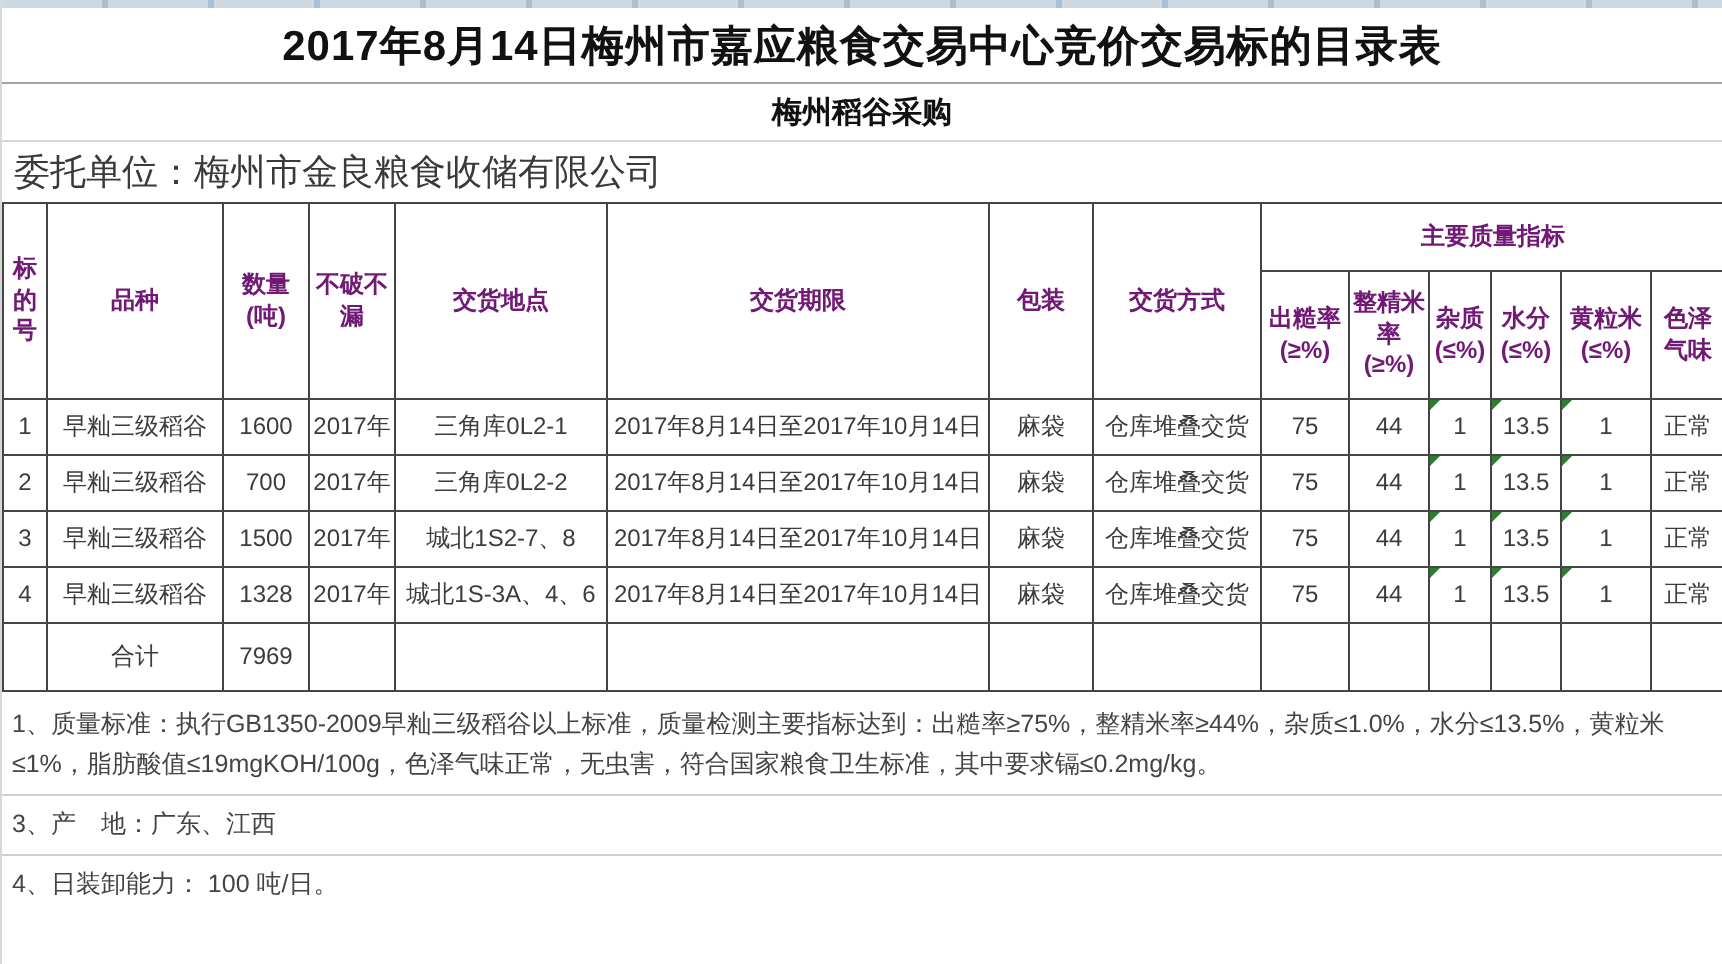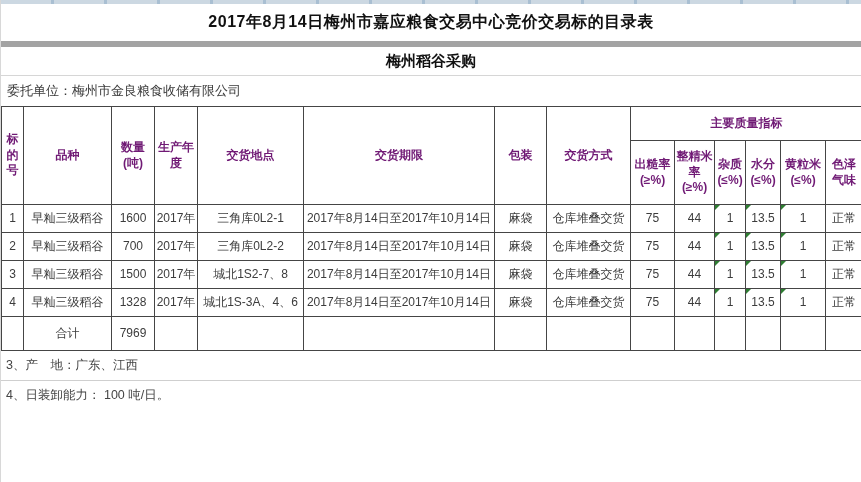--- a/index.html
+++ b/index.html
@@ -10,32 +10,32 @@
   }
   .sheet { width:860px; height:482px; border-left:1px solid #d8d8d8; }
 
   
   .topbar {
     height:4px;
     background: repeating-linear-gradient(90deg, #ccd8e2 0 50px, #a9bfd2 50px 53px);
   }
 
   .title-row {
-    height:37px; border-bottom:6px solid #a3a3a3;
+    height:37px; border-bottom:1px solid #a3a3a3;
     display:flex; align-items:center; justify-content:center;
-    font-weight:bold; font-size:16px; color:#111; letter-spacing:0.5px;
+    font-weight:bold; font-size:21px; color:#111; letter-spacing:0.5px;
   }
   .subtitle-row {
     height:28px; border-bottom:1px solid #d6d6d6;
     display:flex; align-items:center; justify-content:center;
     font-weight:bold; font-size:15px; color:#111;
   }
   .consignor-row {
     height:30px; display:flex; align-items:center;
-    padding-left:6px; font-size:13px; color:#3a3a3a;
+    padding-left:6px; font-size:18px; color:#3a3a3a;
   }
 
   table.catalog {
     width:861px; table-layout:fixed; border-collapse:collapse;
   }
   table.catalog th, table.catalog td {
     border:1px solid #454545; padding:0 1px;
     font-size:12px; line-height:1.3; text-align:center; vertical-align:middle;
     word-break:break-all; overflow:hidden;
   }
@@ -89,21 +89,21 @@
         <col style="width:31px">
         <col style="width:35px">
       <col style="width:45px">
         <col style="width:37px">
     </colgroup>
     <thead>
       <tr class="hrow1">
         <th rowspan="2">标的号</th>
         <th rowspan="2">品种</th>
         <th rowspan="2">数量(吨)</th>
-        <th rowspan="2">生产年度</th>
+        <th rowspan="2">不破不漏</th>
         <th rowspan="2">交货地点</th>
         <th rowspan="2">交货期限</th>
         <th rowspan="2">包装</th>
         <th rowspan="2">交货方式</th>
         <th colspan="6">主要质量指标</th>
       </tr>
       <tr class="hrow2">
         <th>出糙率(≥%)</th>
         <th>整精米率(≥%)</th>
         <th>杂质(≤%)</th>
@@ -190,17 +190,18 @@
         <td></td>
         <td></td>
         <td></td>
         <td></td>
         <td></td>
       </tr>
     </tbody>
   </table>
 
   <div class="notes">
+    <div class="note multiline">1、质量标准：执行GB1350-2009早籼三级稻谷以上标准，质量检测主要指标达到：出糙率≥75%，整精米率≥44%，杂质≤1.0%，水分≤13.5%，黄粒米≤1%，脂肪酸值≤19mgKOH/100g，色泽气味正常，无虫害，符合国家粮食卫生标准，其中要求镉≤0.2mg/kg。</div>
     <div class="note">3、产　地：广东、江西</div>
     <div class="note">4、日装卸能力： 100 吨/日。</div>
   </div>
 
 </div>
 
 </body></html>

